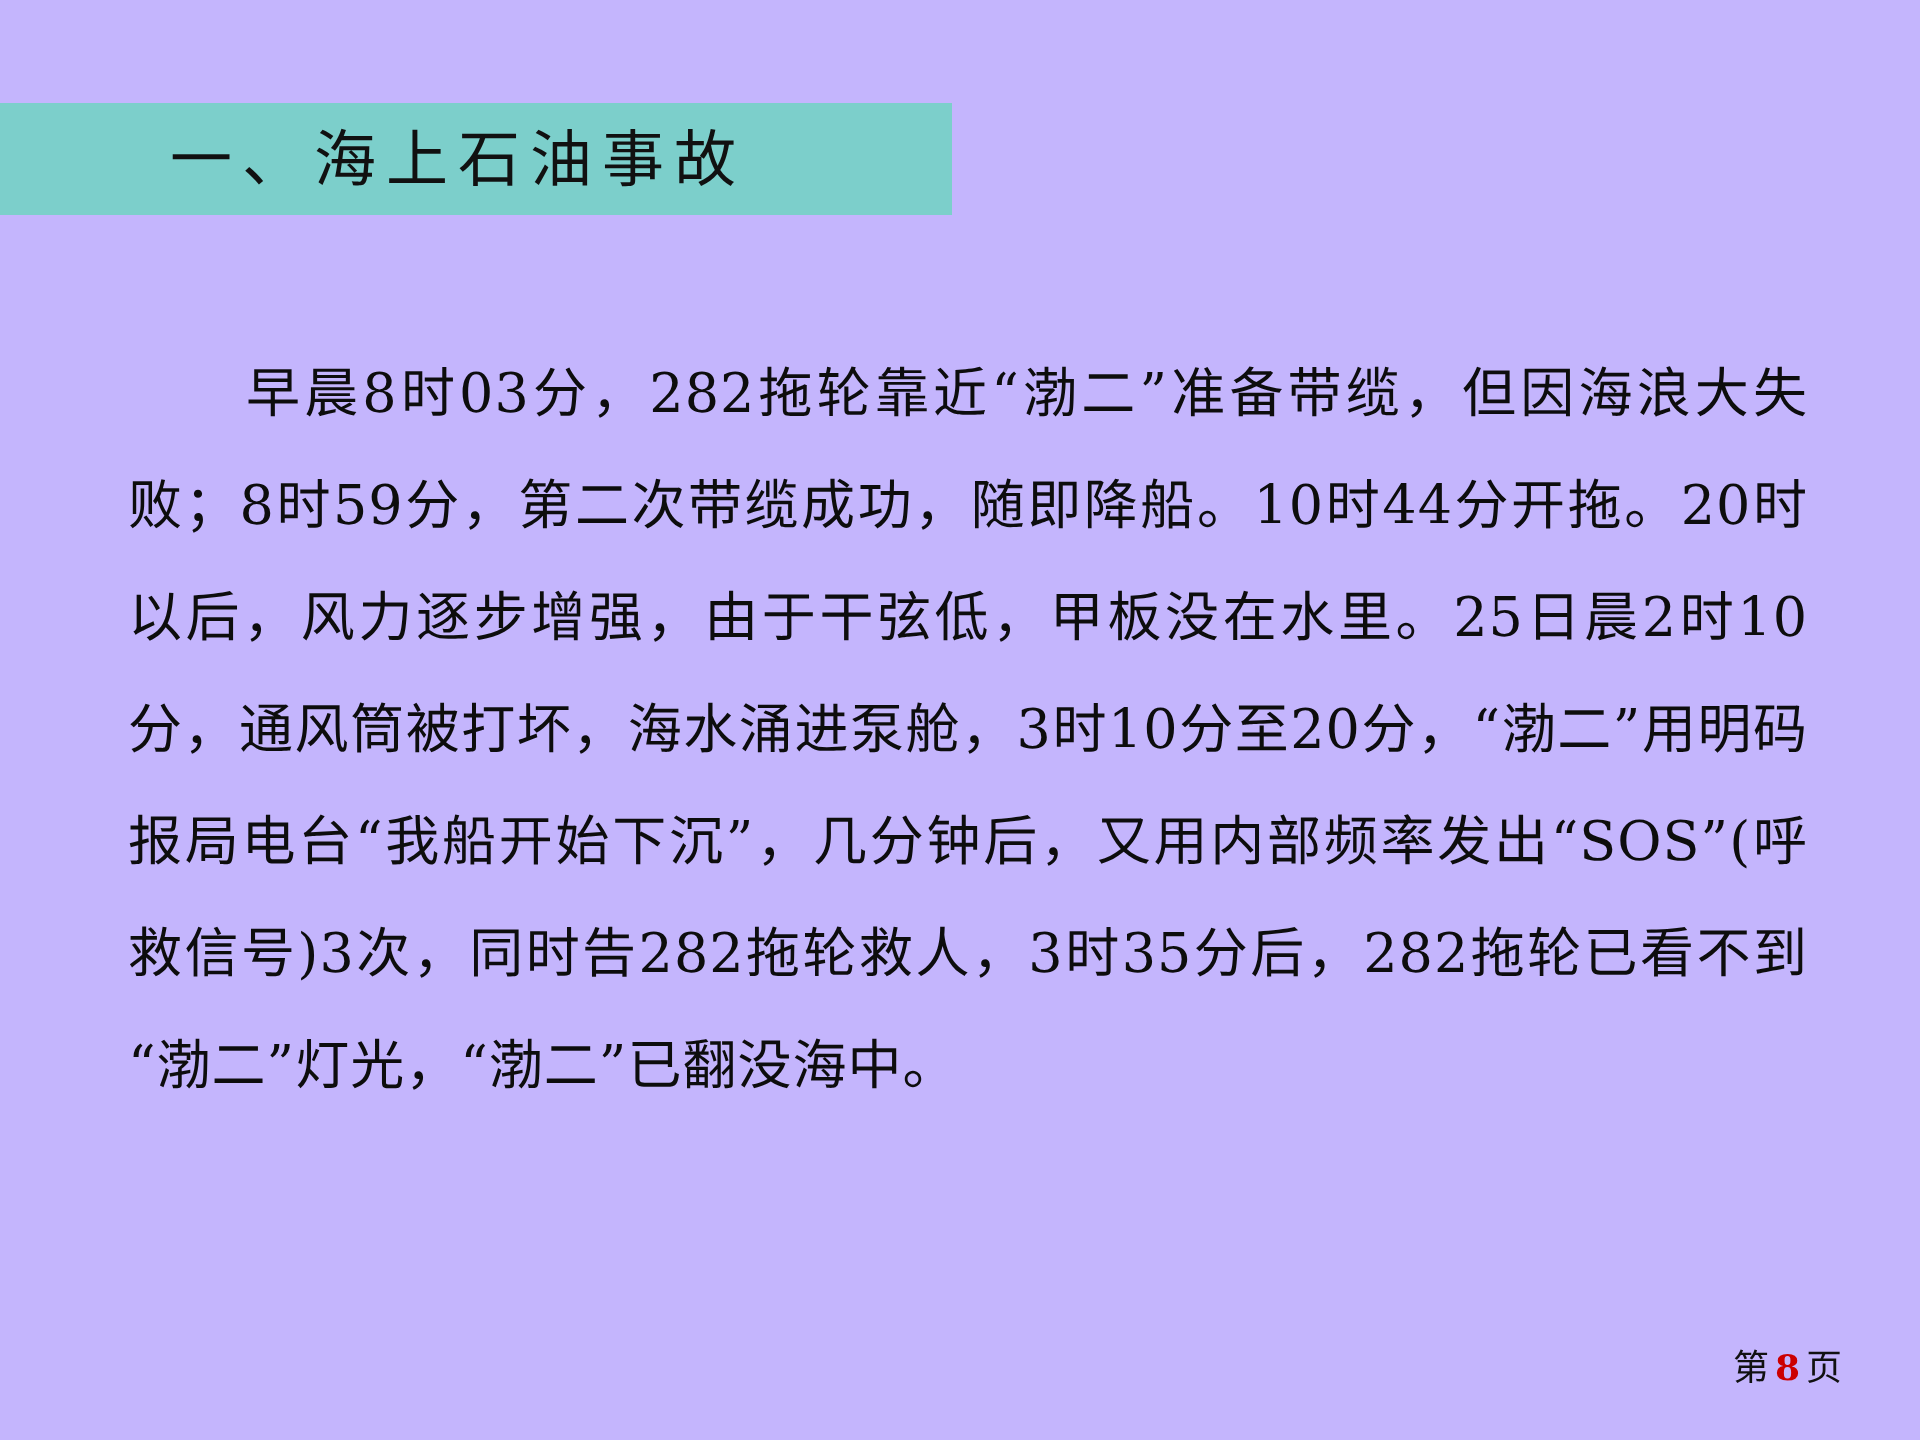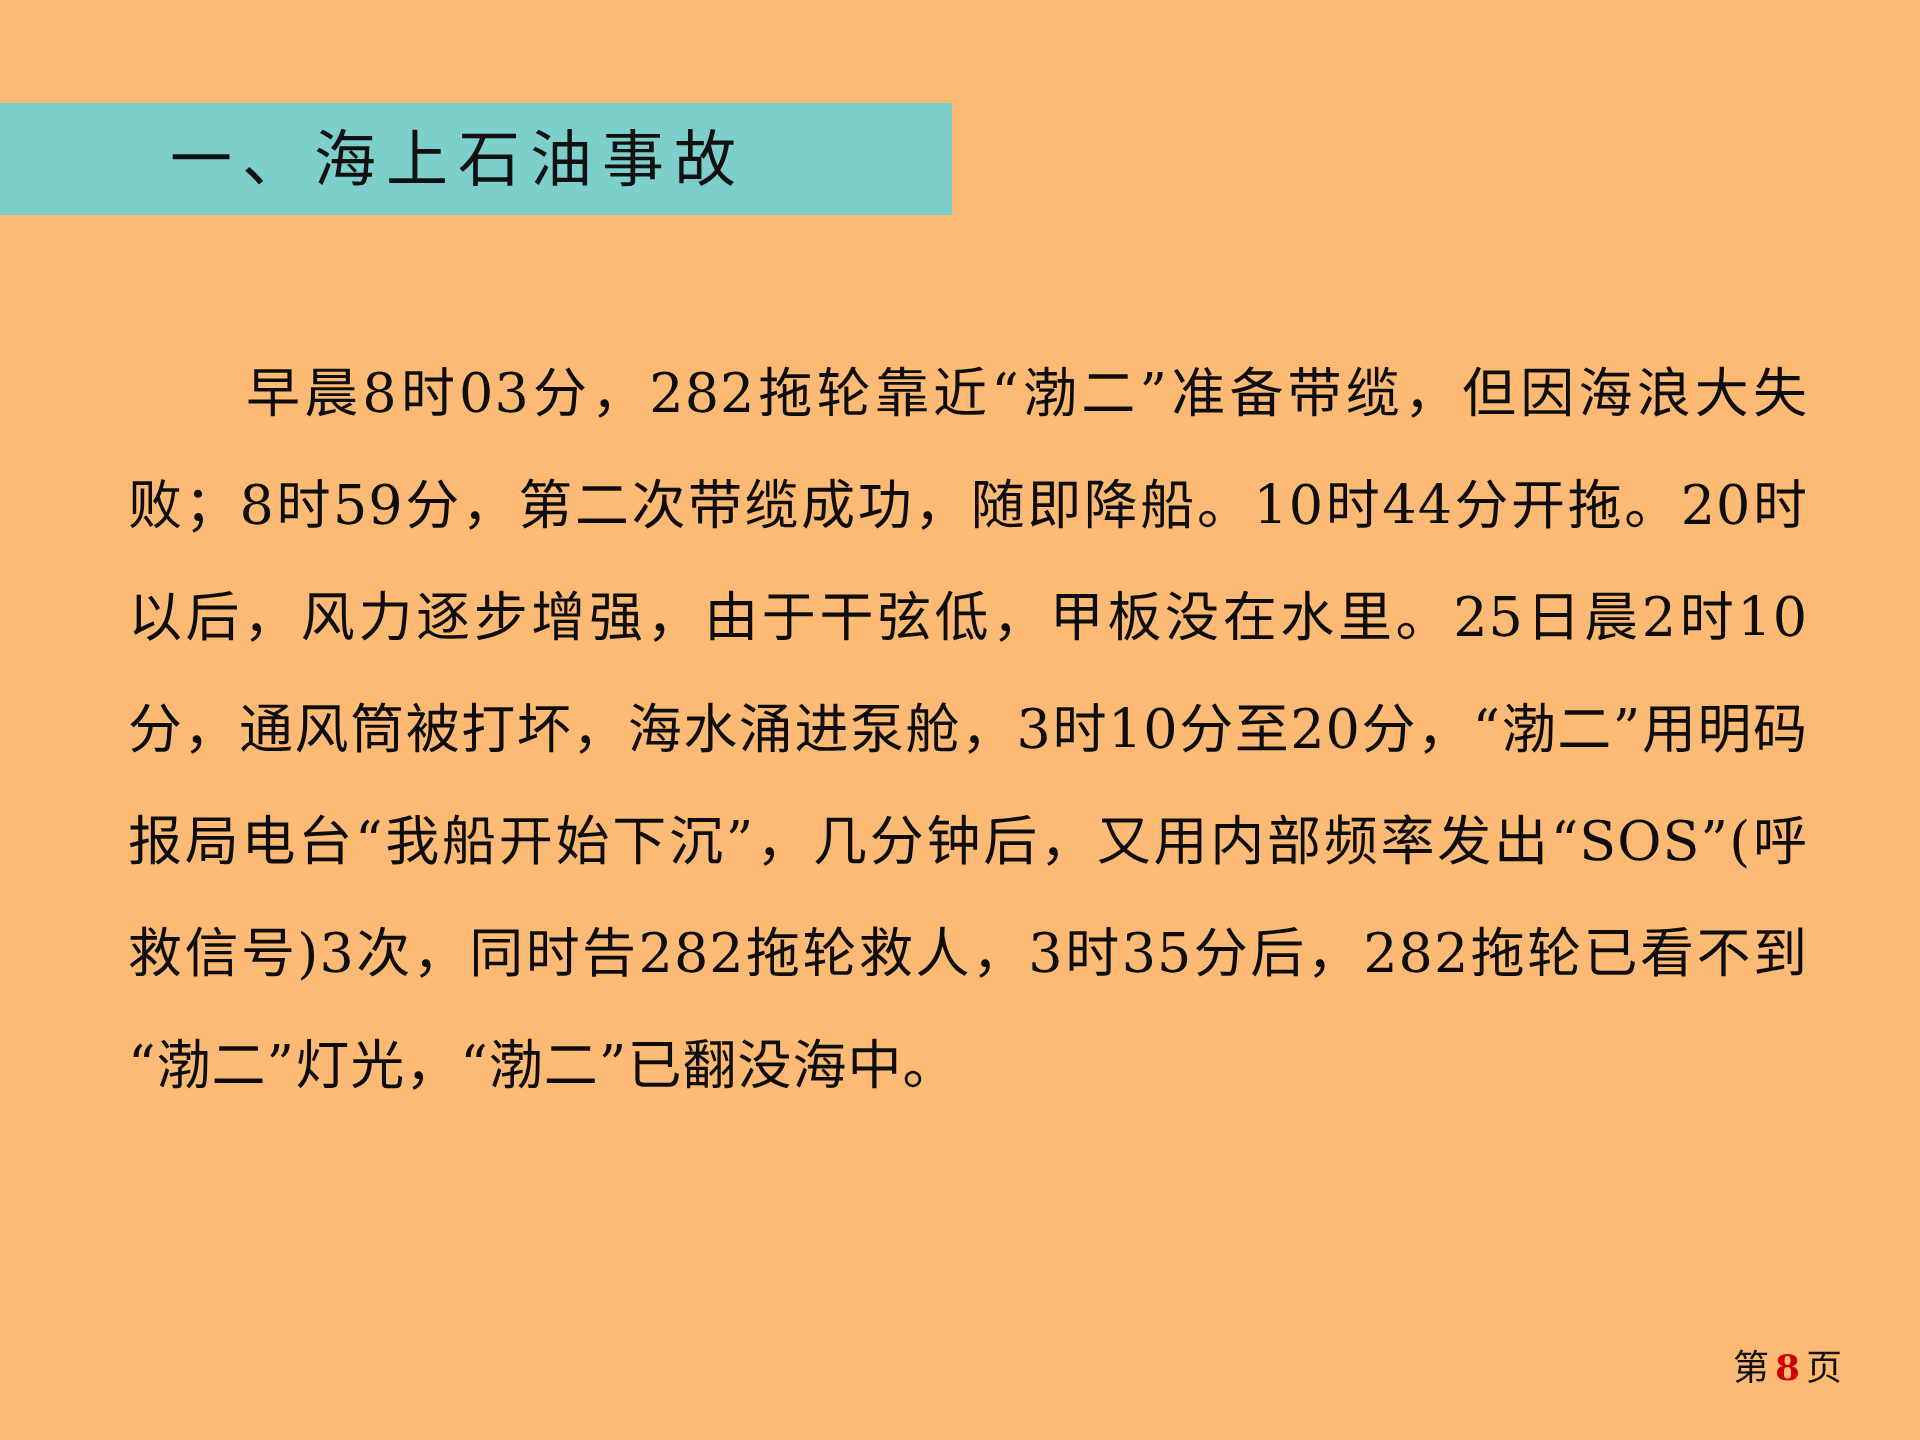--- a/index.html
+++ b/index.html
@@ -14,21 +14,21 @@
     overflow: hidden;
     font-family: "DejaVu Sans", "Liberation Sans", sans-serif;
   }
 
   .slide {
     position: absolute;
     left: 0;
     top: 0;
     width: 1920px;
     height: 1440px;
-    background: #fdba74;
+    background: #c4b5fd;
   }
 
   
   .title-banner {
     position: absolute;
     left: 0;
     top: 103px;
     width: 952px;
     height: 112px;
     background: #7ccfcb;

